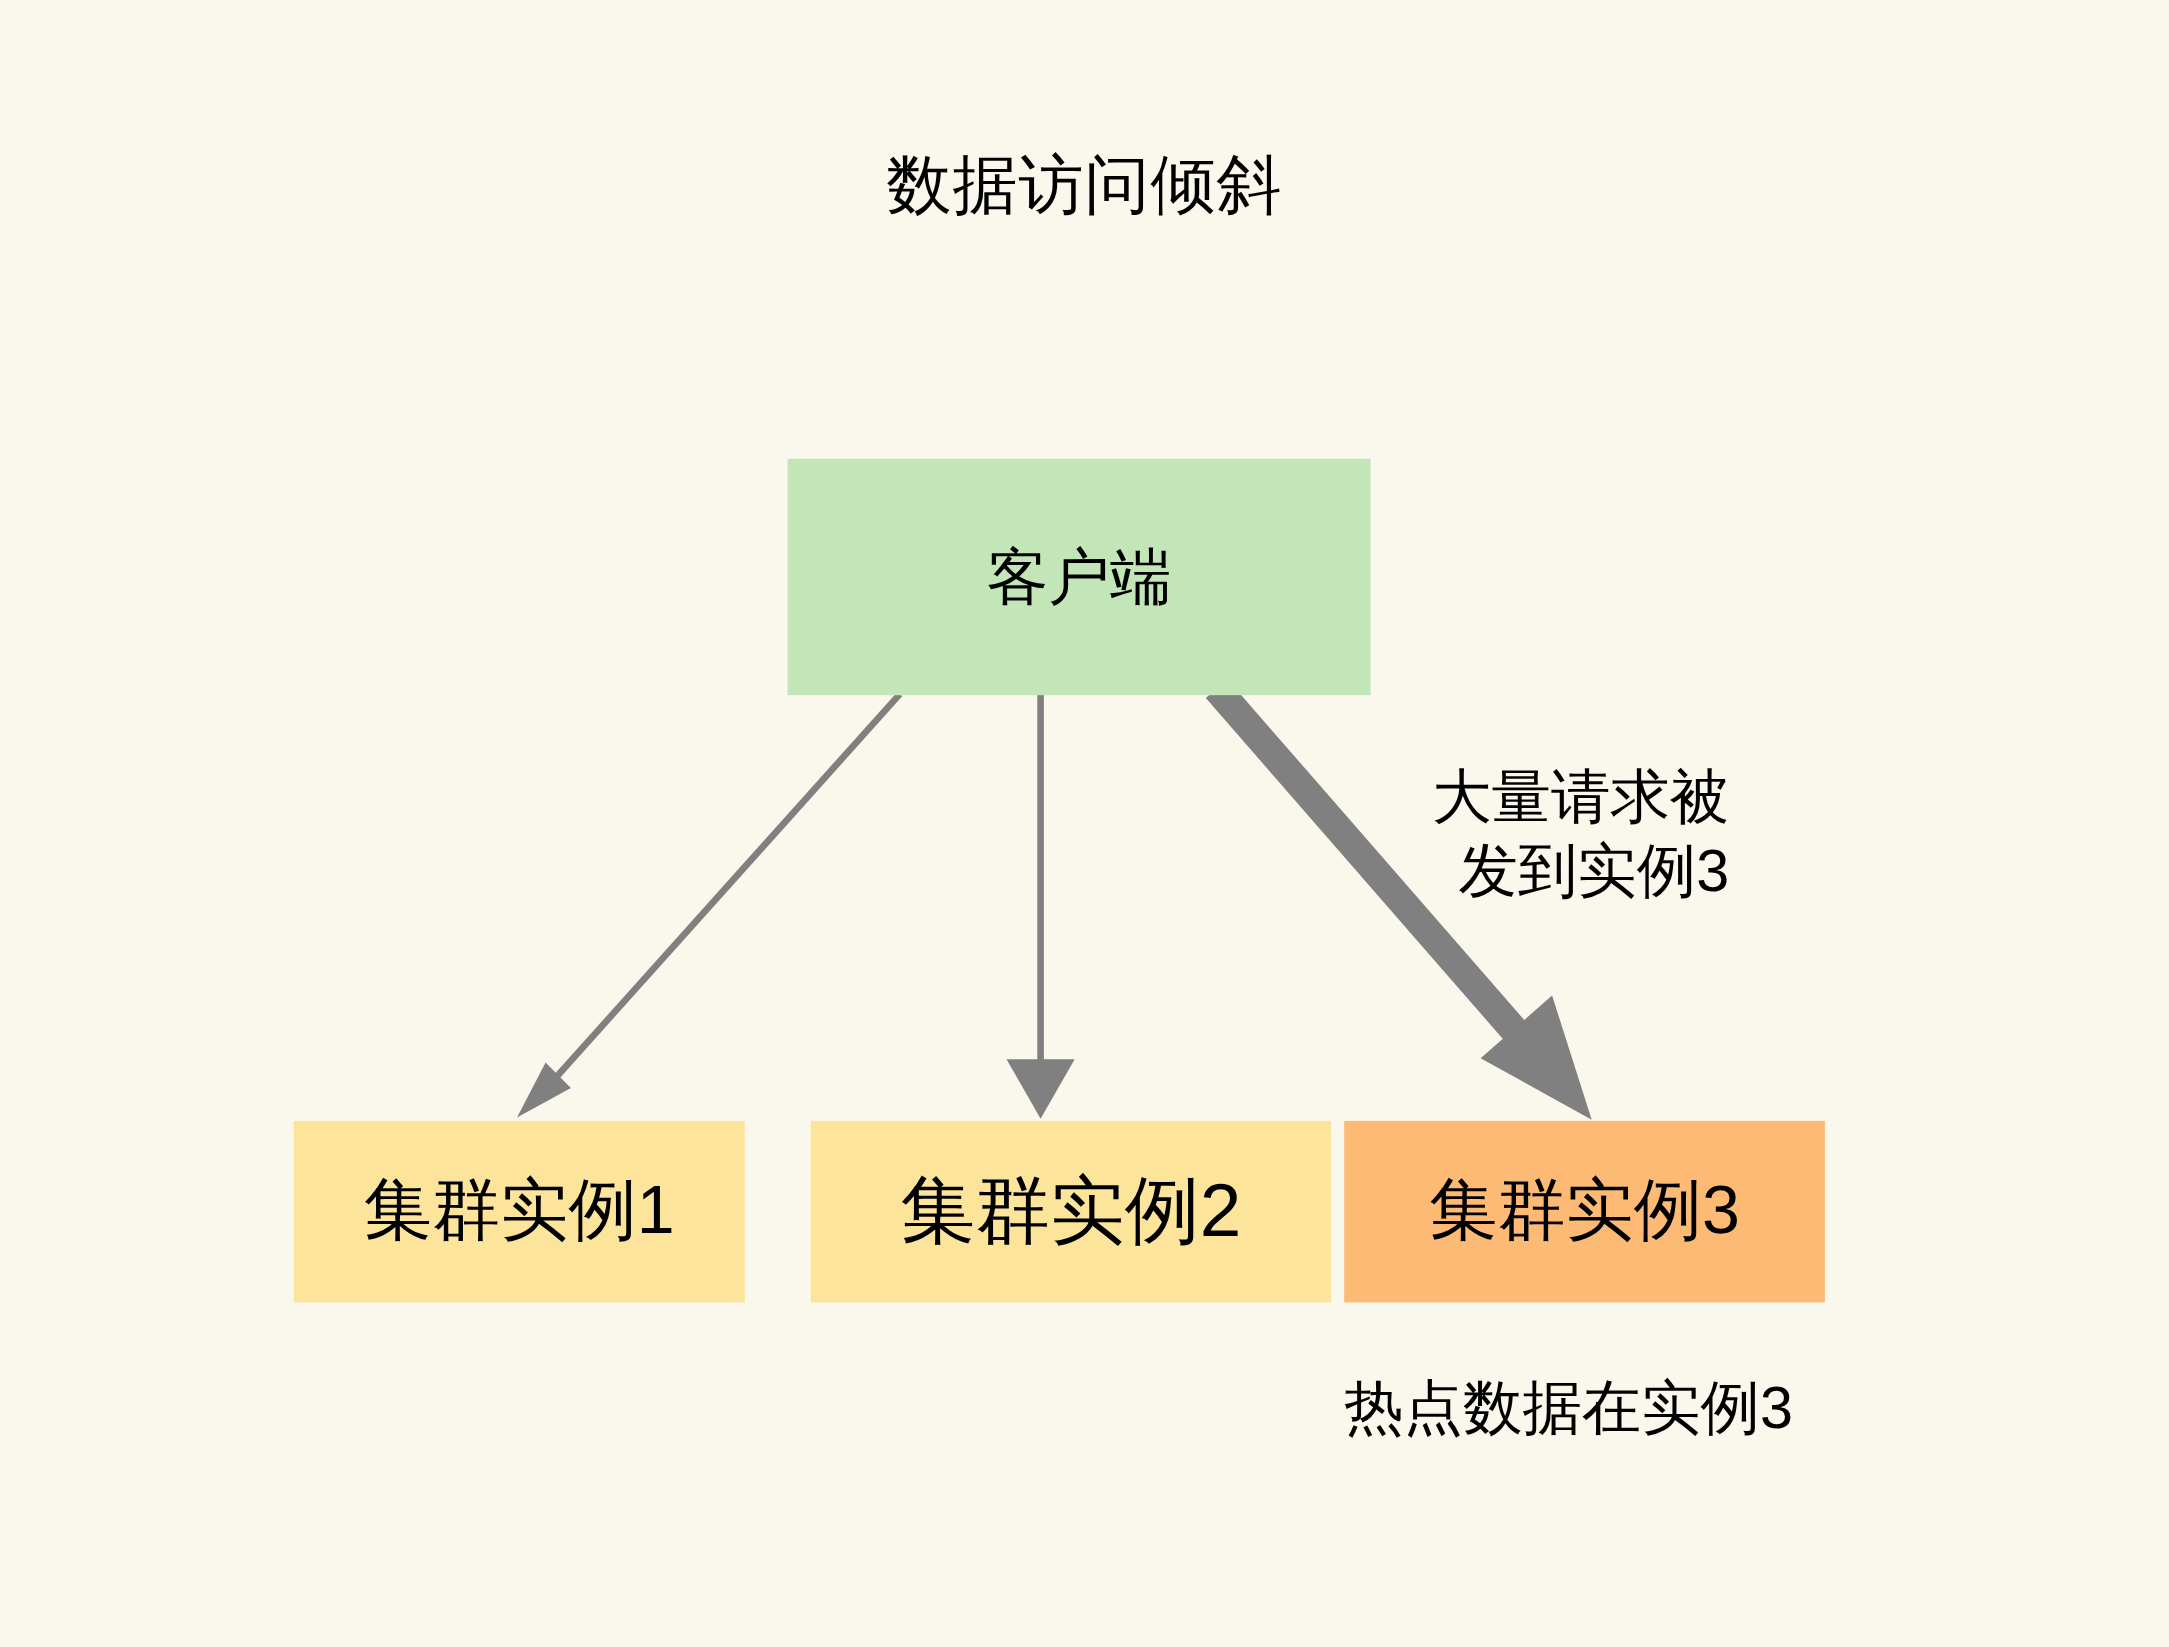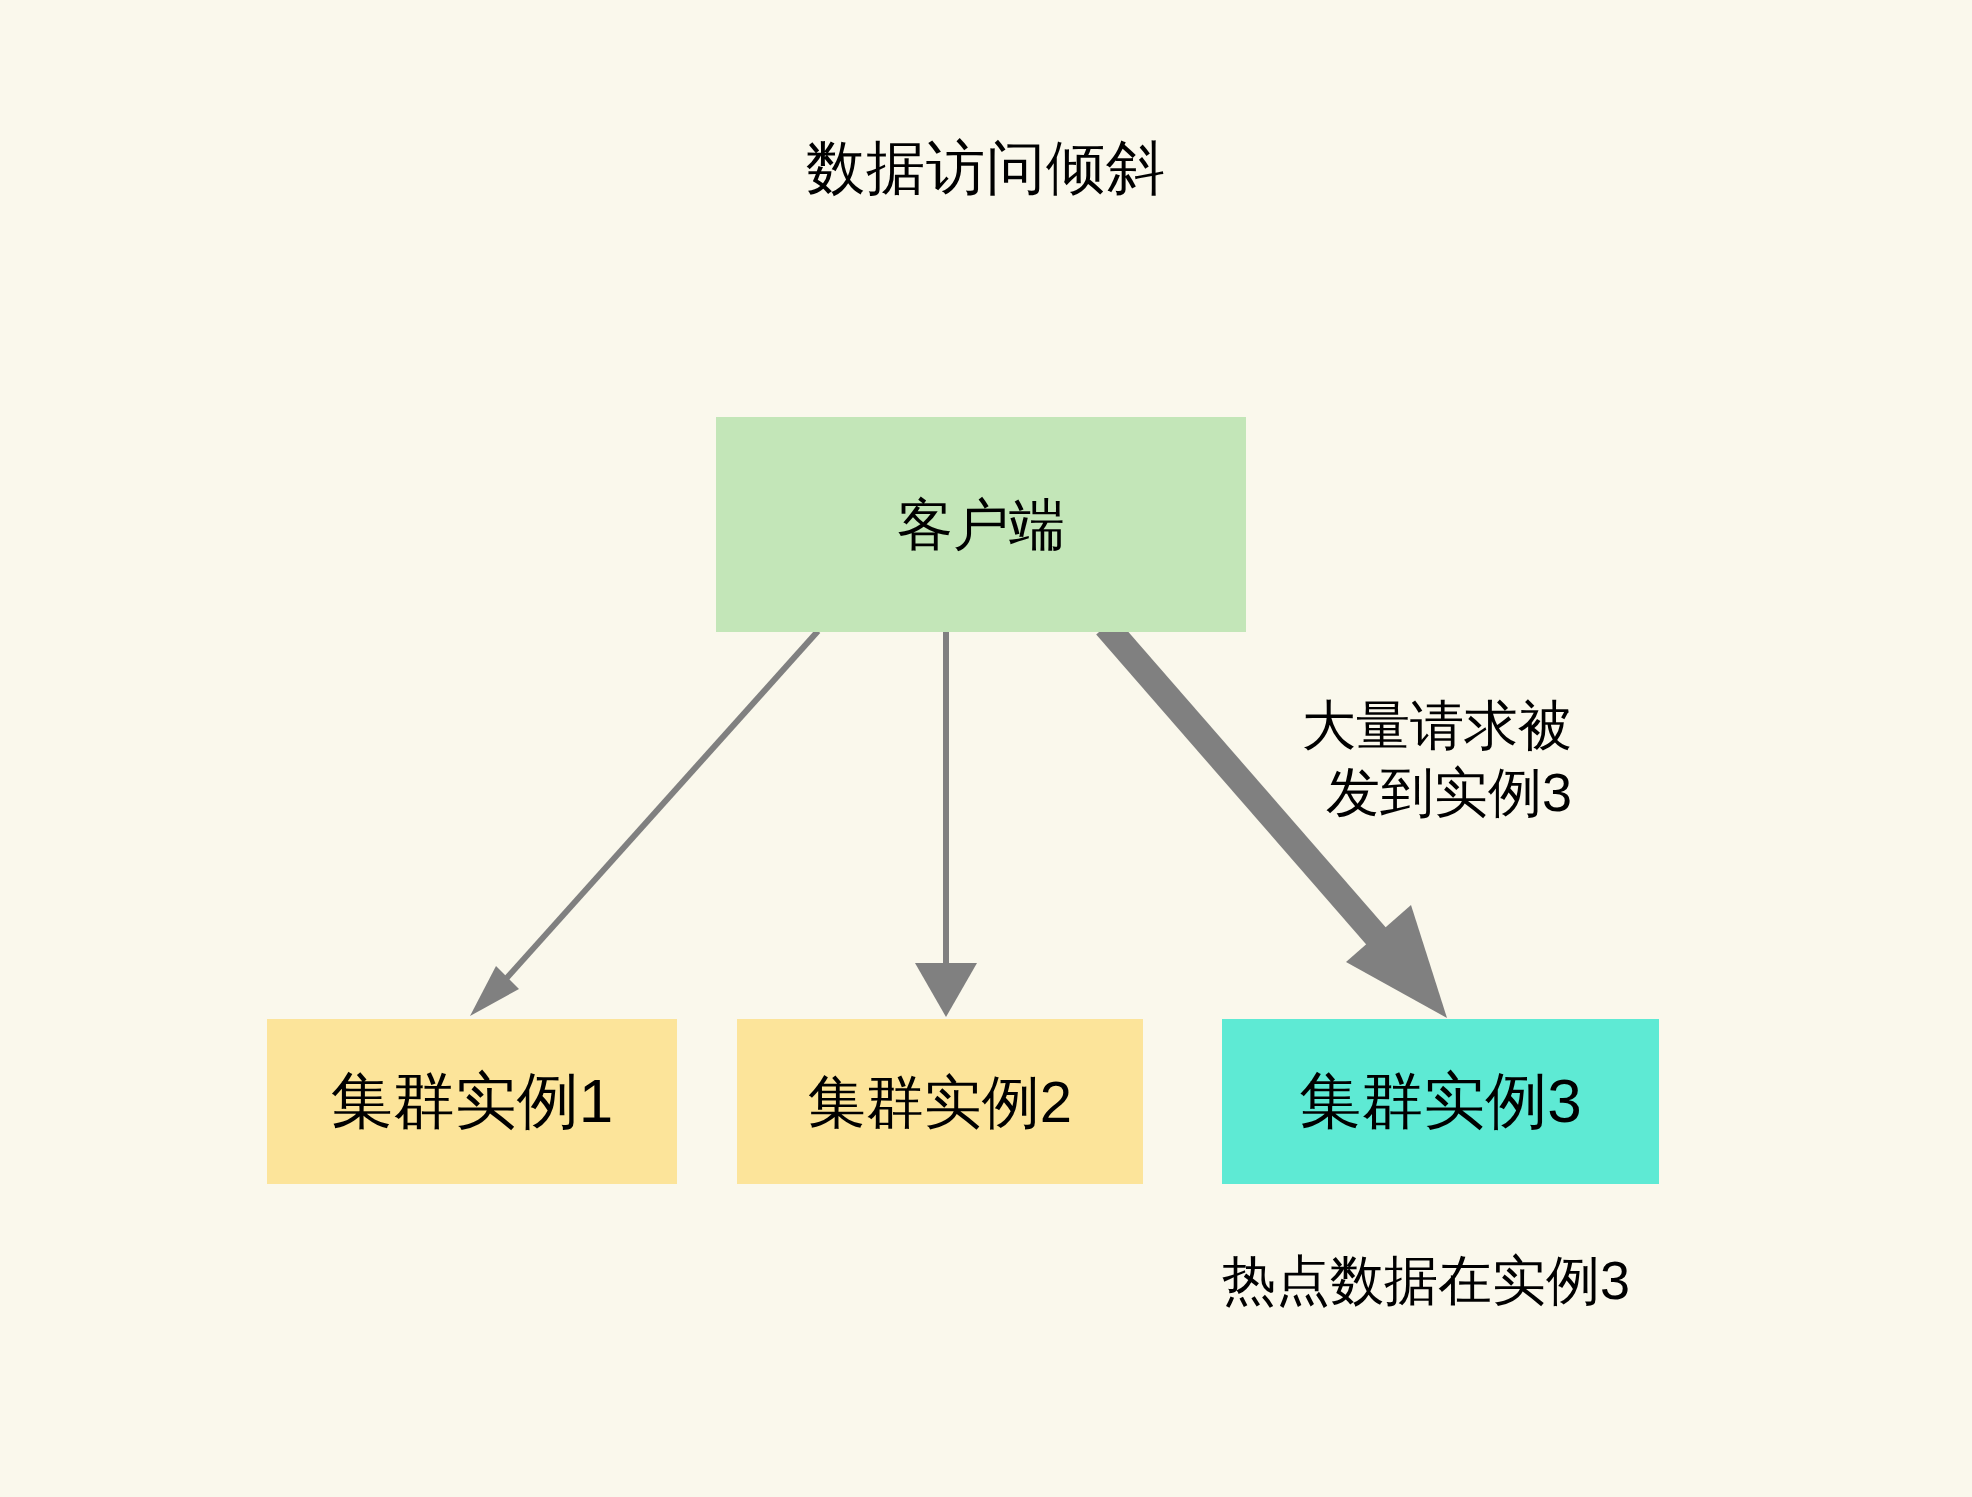--- a/index.html
+++ b/index.html
@@ -66,31 +66,31 @@
     left: 267px;
     top: 1019px;
     width: 410px;
     height: 165px;
     background: #fce49a;
     font-size: 62px;
   }
   #node-instance-2 {
     left: 737px;
     top: 1019px;
-    width: 406px;
+    width: 473px;
     height: 165px;
     background: #fce49a;
-    font-size: 58px;
+    font-size: 68px;
   }
   #node-instance-3 {
     left: 1222px;
     top: 1019px;
     width: 437px;
     height: 165px;
-    background: #5eead4;
+    background: #fdba74;
     font-size: 62px;
   }
   .annotation {
     position: absolute;
     color: #000000;
     font-size: 54px;
     line-height: 1.24;
     white-space: pre-line;
     font-weight: 400;
   }

